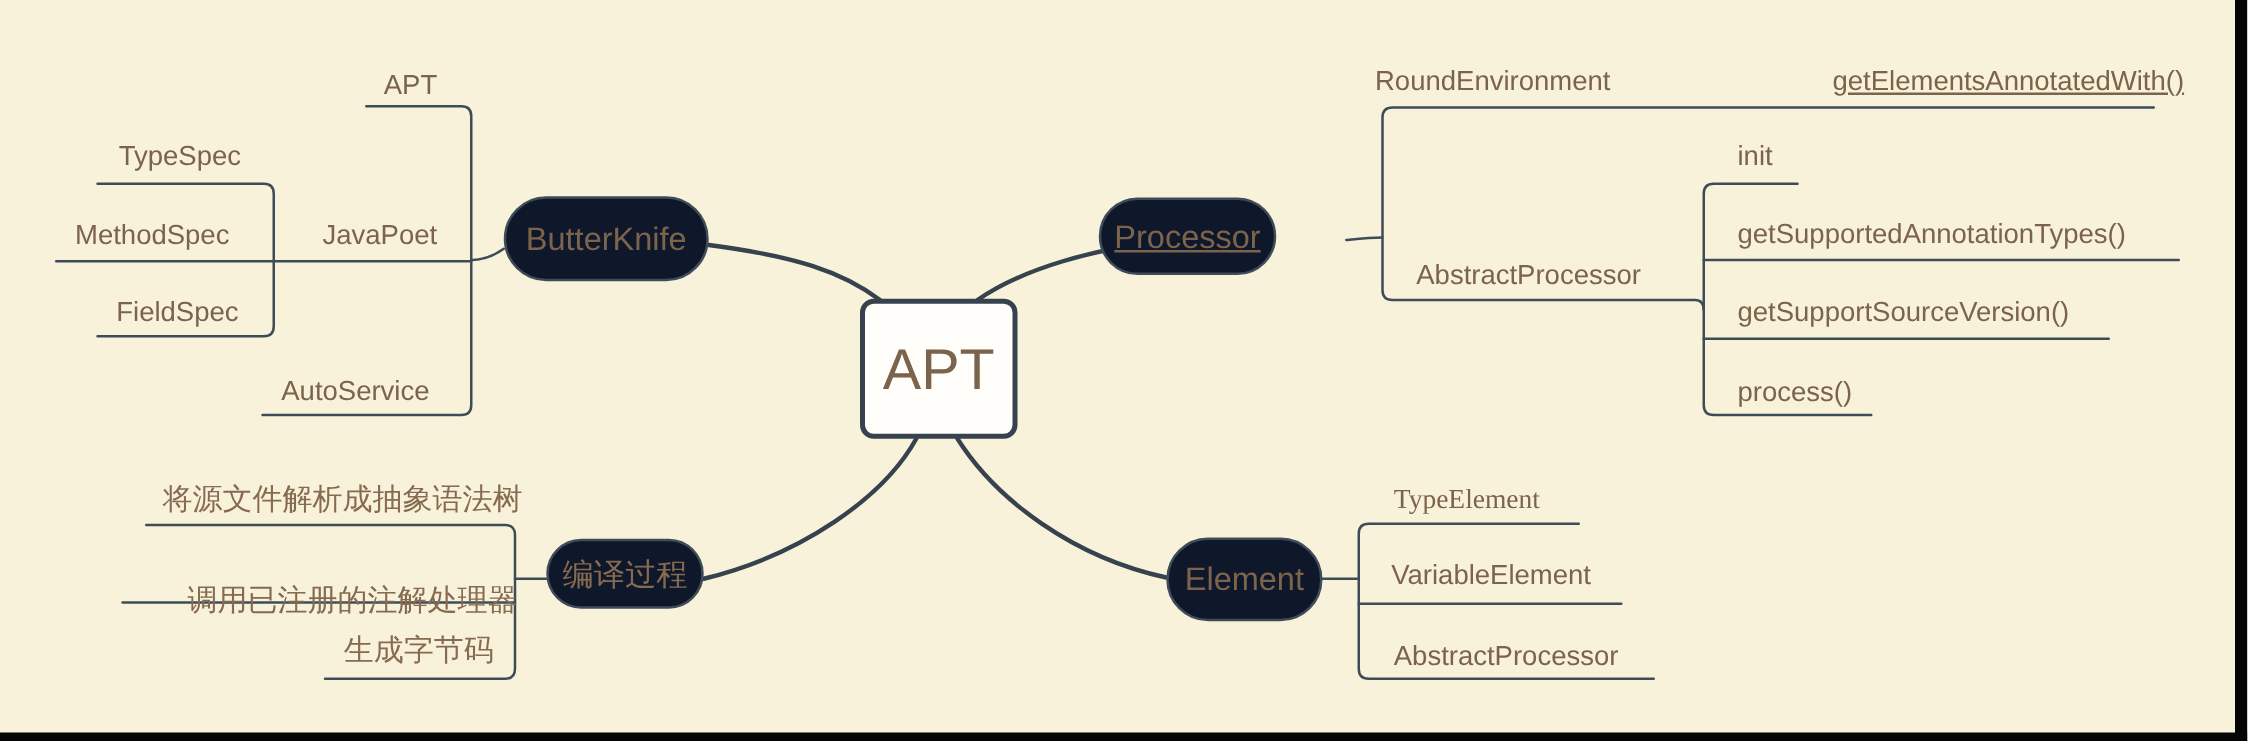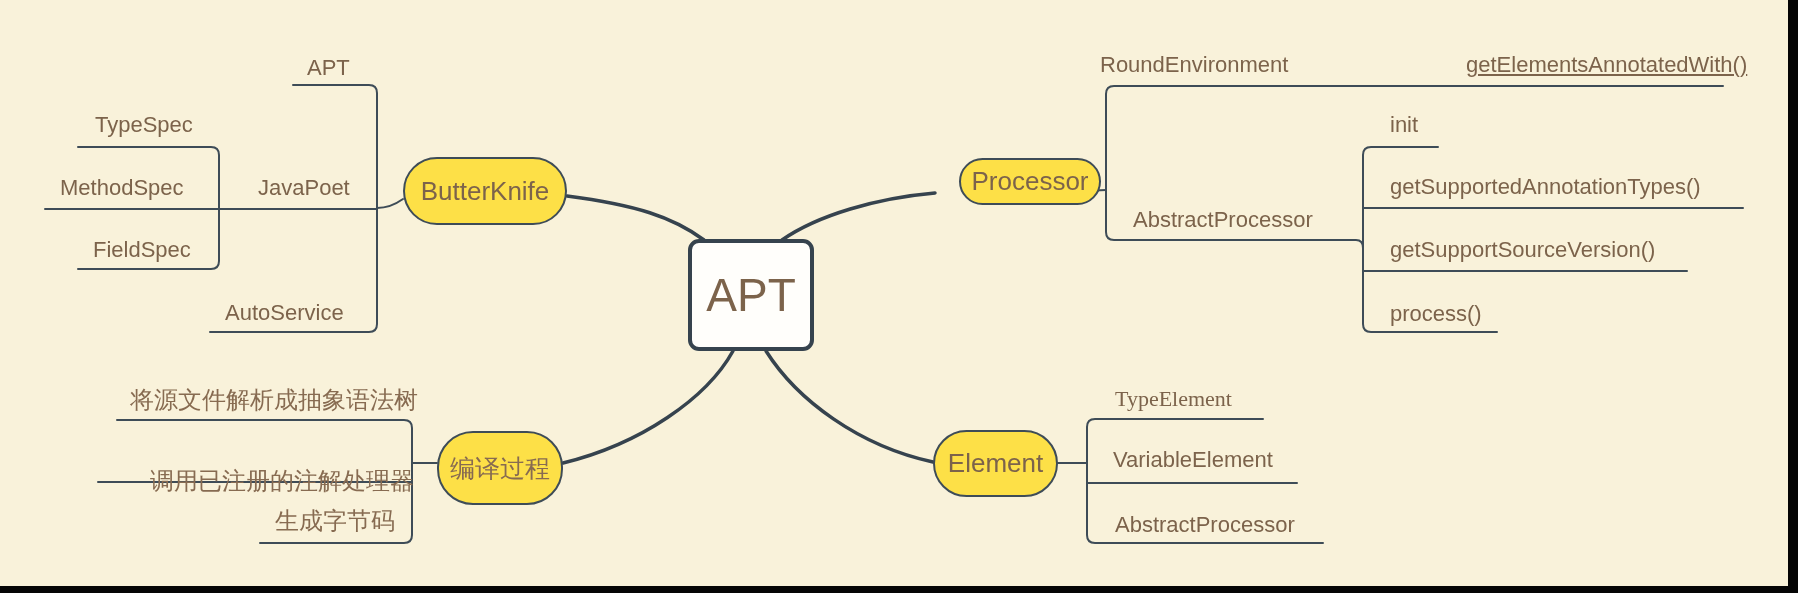--- a/index.html
+++ b/index.html
@@ -16,21 +16,21 @@
     white-space:nowrap;
     font-size:22px;
     color:#7c634b;
     line-height:26px;
     cursor:default;
   }
   .lbl.cjk{font-size:24px;line-height:28px;color:#876b51;}
   .pill{
     position:absolute;
     display:flex;align-items:center;justify-content:center;
-    background:#fde047;
+    background:#0f172a;
     border:2px solid #3e4c57;
     border-radius:36px;
     font-size:26px;
     color:#7c634b;
     box-sizing:border-box;
   }
   .pill.cjk{font-size:25px;color:#876b51;}
   .rootbox{
     position:absolute;
     display:flex;align-items:center;justify-content:center;
@@ -74,22 +74,22 @@
       <path d="M567,196 C636,205 673,217 704,240"></path>
       <path d="M782,240 C818,215 877,198 935,193"></path>
       <path d="M733,351 C707,398 641,444 563,463"></path>
       <path d="M766,351 C797,400 859,446 933,462"></path>
     </g>
   </svg>
 
   <div class="rootbox" style="left:688px;top:239px;width:126px;height:112px;">APT</div>
 
   <div class="pill" style="left:403px;top:157px;width:164px;height:68px;">ButterKnife</div>
-  <div class="pill" style="left:959px;top:158px;width:142px;height:47px;">Processor</div>
-  <div class="pill cjk" style="left:437px;top:431px;width:126px;height:74px;">编译过程</div>
+  <div class="pill" style="left:879px;top:158px;width:142px;height:62px;text-decoration:underline;">Processor</div>
+  <div class="pill cjk" style="left:437px;top:431px;width:126px;height:56px;">编译过程</div>
   <div class="pill" style="left:933px;top:430px;width:125px;height:67px;">Element</div>
 
   <div class="lbl" style="left:307px;top:55px;">APT</div>
   <div class="lbl" style="left:258px;top:175px;">JavaPoet</div>
   <div class="lbl" style="left:95px;top:112px;">TypeSpec</div>
   <div class="lbl" style="left:60px;top:175px;">MethodSpec</div>
   <div class="lbl" style="left:93px;top:237px;">FieldSpec</div>
   <div class="lbl" style="left:225px;top:300px;">AutoService</div>
 
   <div class="lbl" style="left:1100px;top:52px;">RoundEnvironment</div>

